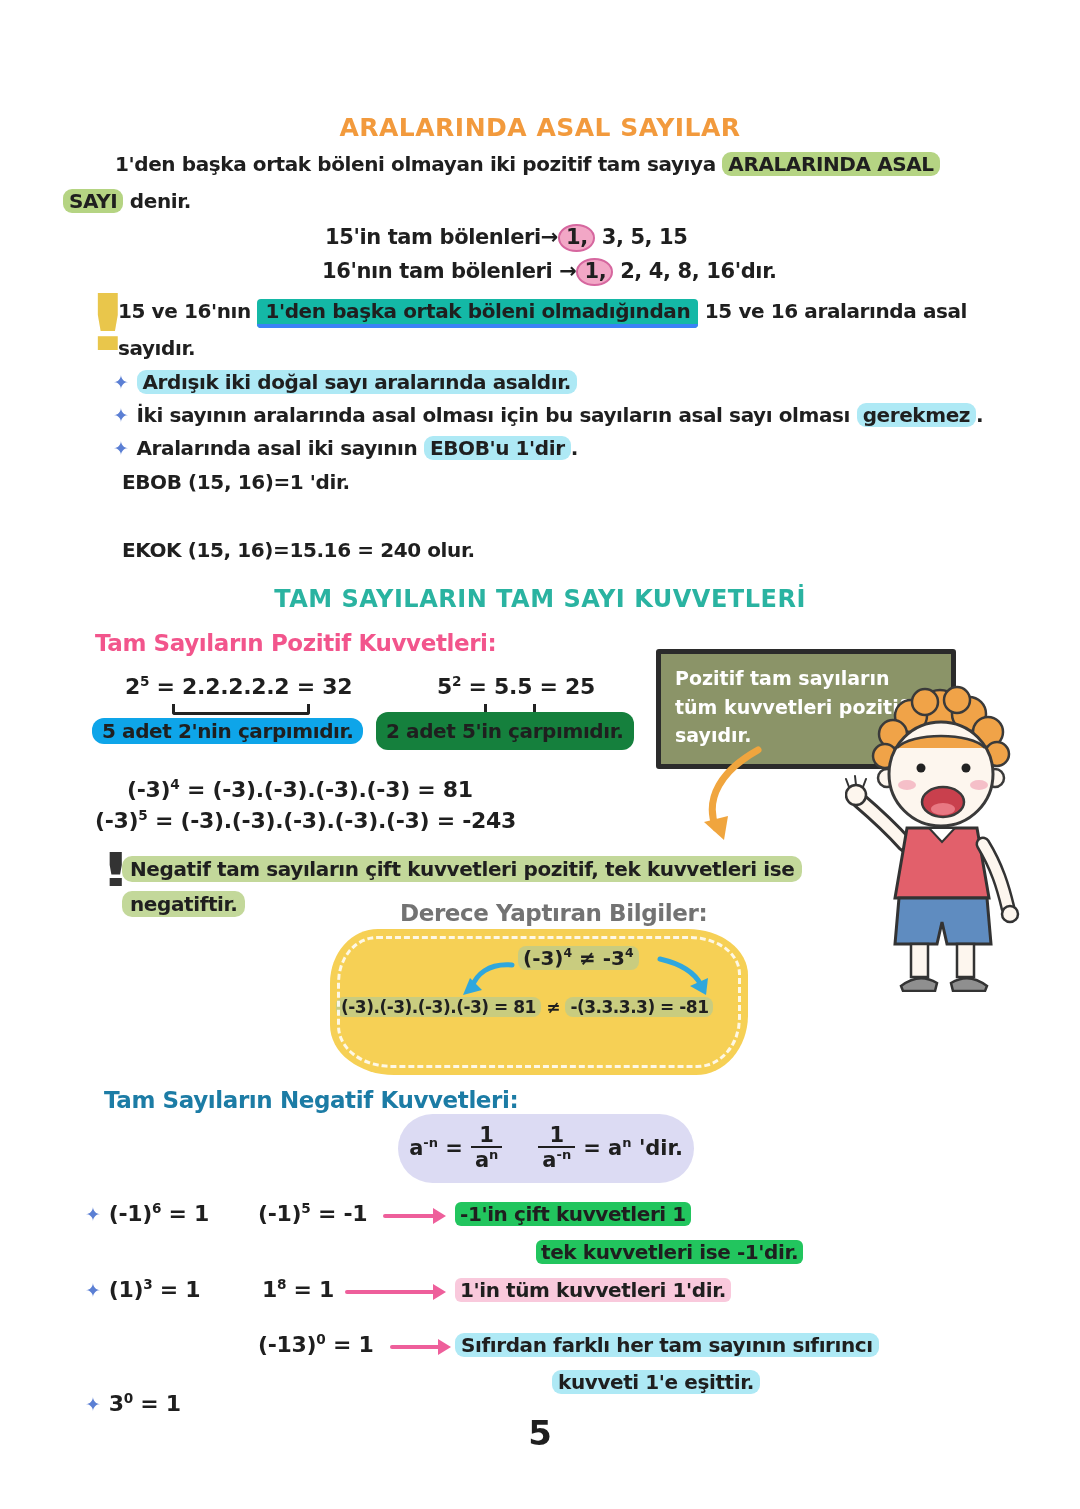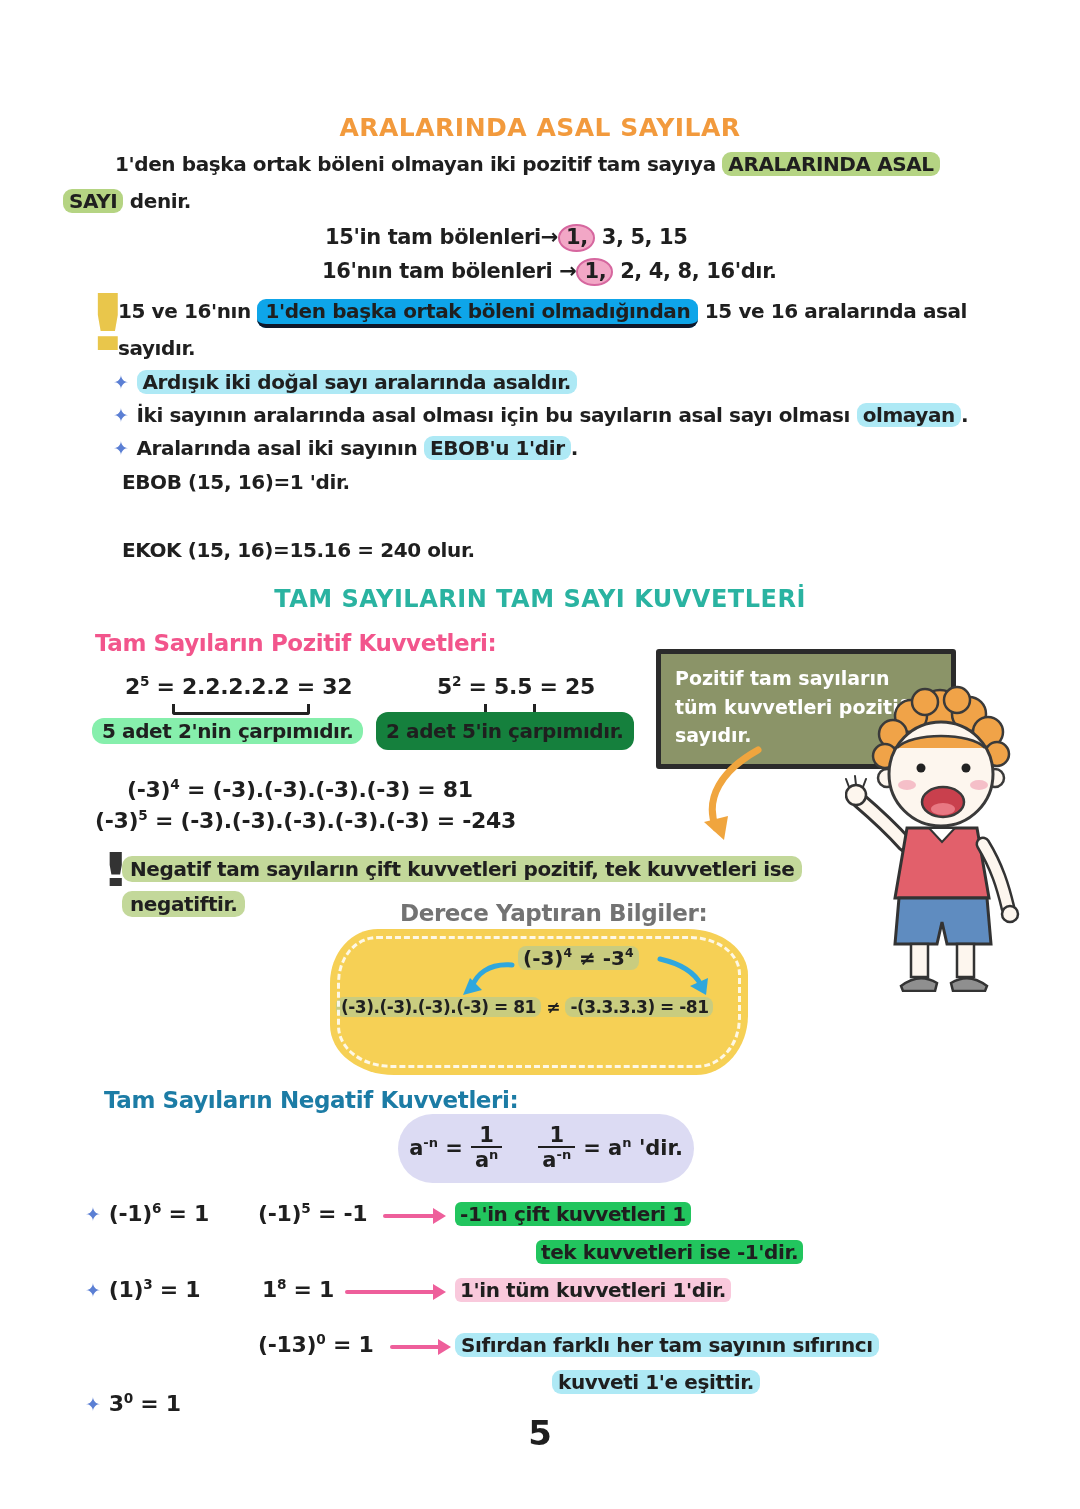--- a/index.html
+++ b/index.html
@@ -12,22 +12,22 @@
   
   .t-orange{color:#f29a3d;font-size:25px;letter-spacing:0.5px;}
   .t-teal{color:#2ab3a1;font-size:24px;letter-spacing:0.5px;}
   .t-pink{color:#f2558c;font-size:23px;}
   .t-blue{color:#1c7ca5;font-size:23px;}
   .t-red{color:#737373;font-size:23px;}
   
   .hl{border-radius:9px;padding:0 6px;}
   .hl-green{background:#b5d483;}
   .hl-cyan{background:#aee9f5;}
-  .hl-pinku{background:#0ea5e9;border-bottom:4px solid #0f172a;border-radius:9px;padding:0 8px 1px;}
-  .hl-mint{background:#86efac;border-radius:12px;padding:1px 10px;}
+  .hl-pinku{background:#14b8a6;border-bottom:4px solid #3b82f6;border-radius:4px;padding:0 8px 1px;}
+  .hl-mint{background:#0ea5e9;border-radius:12px;padding:1px 10px;}
   .hl-peri{background:#15803d;border-radius:12px;padding:7px 10px;}
   .hl-note{background:#c3d89a;border-radius:10px;padding:1px 8px;}
   .hl-paleyellow{background:#22c55e;border-radius:6px;padding:0 5px;}
   .hl-lpink{background:#f9c9dc;border-radius:6px;padding:0 5px;}
   .hl-olive{background:#c9cc7f;border-radius:8px;padding:0 5px;}
   .circ{display:inline-block;background:#f2a7c6;border:2.5px solid #d6679f;border-radius:50%;
         padding:0 5px 1px 6px;line-height:1.1;}
   .star{color:#5b7fd4;margin-right:8px;font-size:19px;}
   .excl{position:absolute;color:#e9c64b;font-size:78px;transform:scaleX(1.45);transform-origin:left top;line-height:0.9;}
   .excl2{position:absolute;color:#333333;font-size:46px;transform:scaleX(1.5);transform-origin:left top;line-height:0.9;}
@@ -81,21 +81,21 @@
   <div class="excl" style="top:288px;left:82px;">!</div>
   <div class="line" style="top:299px;left:118px;">
     <span>15 ve 16'nın </span><span class="hl-pinku">1'den başka ortak böleni olmadığından</span><span> 15 ve 16 aralarında asal</span>
   </div>
   <div class="line" style="top:336px;left:118px;">sayıdır.</div>
 
   <div class="line" style="top:370px;left:113px;">
     <span class="star">✦</span><span class="hl hl-cyan">Ardışık iki doğal sayı aralarında asaldır.</span>
   </div>
   <div class="line" style="top:403px;left:113px;">
-    <span class="star">✦</span><span>İki sayının aralarında asal olması için bu sayıların asal sayı olması </span><span class="hl hl-cyan">olmayan</span><span>.</span>
+    <span class="star">✦</span><span>İki sayının aralarında asal olması için bu sayıların asal sayı olması </span><span class="hl hl-cyan">gerekmez</span><span>.</span>
   </div>
   <div class="line" style="top:436px;left:113px;">
     <span class="star">✦</span><span>Aralarında asal iki sayının </span><span class="hl hl-cyan">EBOB'u 1'dir</span><span>.</span>
   </div>
   <div class="line" style="top:470px;left:122px;">EBOB (15, 16)=1 'dir.</div>
   <div class="line" style="top:538px;left:122px;">EKOK (15, 16)=15.16 = 240 olur.</div>
 
   <div class="line ctr t-teal" style="top:584px;">TAM SAYILARIN TAM SAYI KUVVETLERİ</div>
   <div class="line t-pink" style="top:629px;left:95px;">Tam Sayıların Pozitif Kuvvetleri:</div>
 

